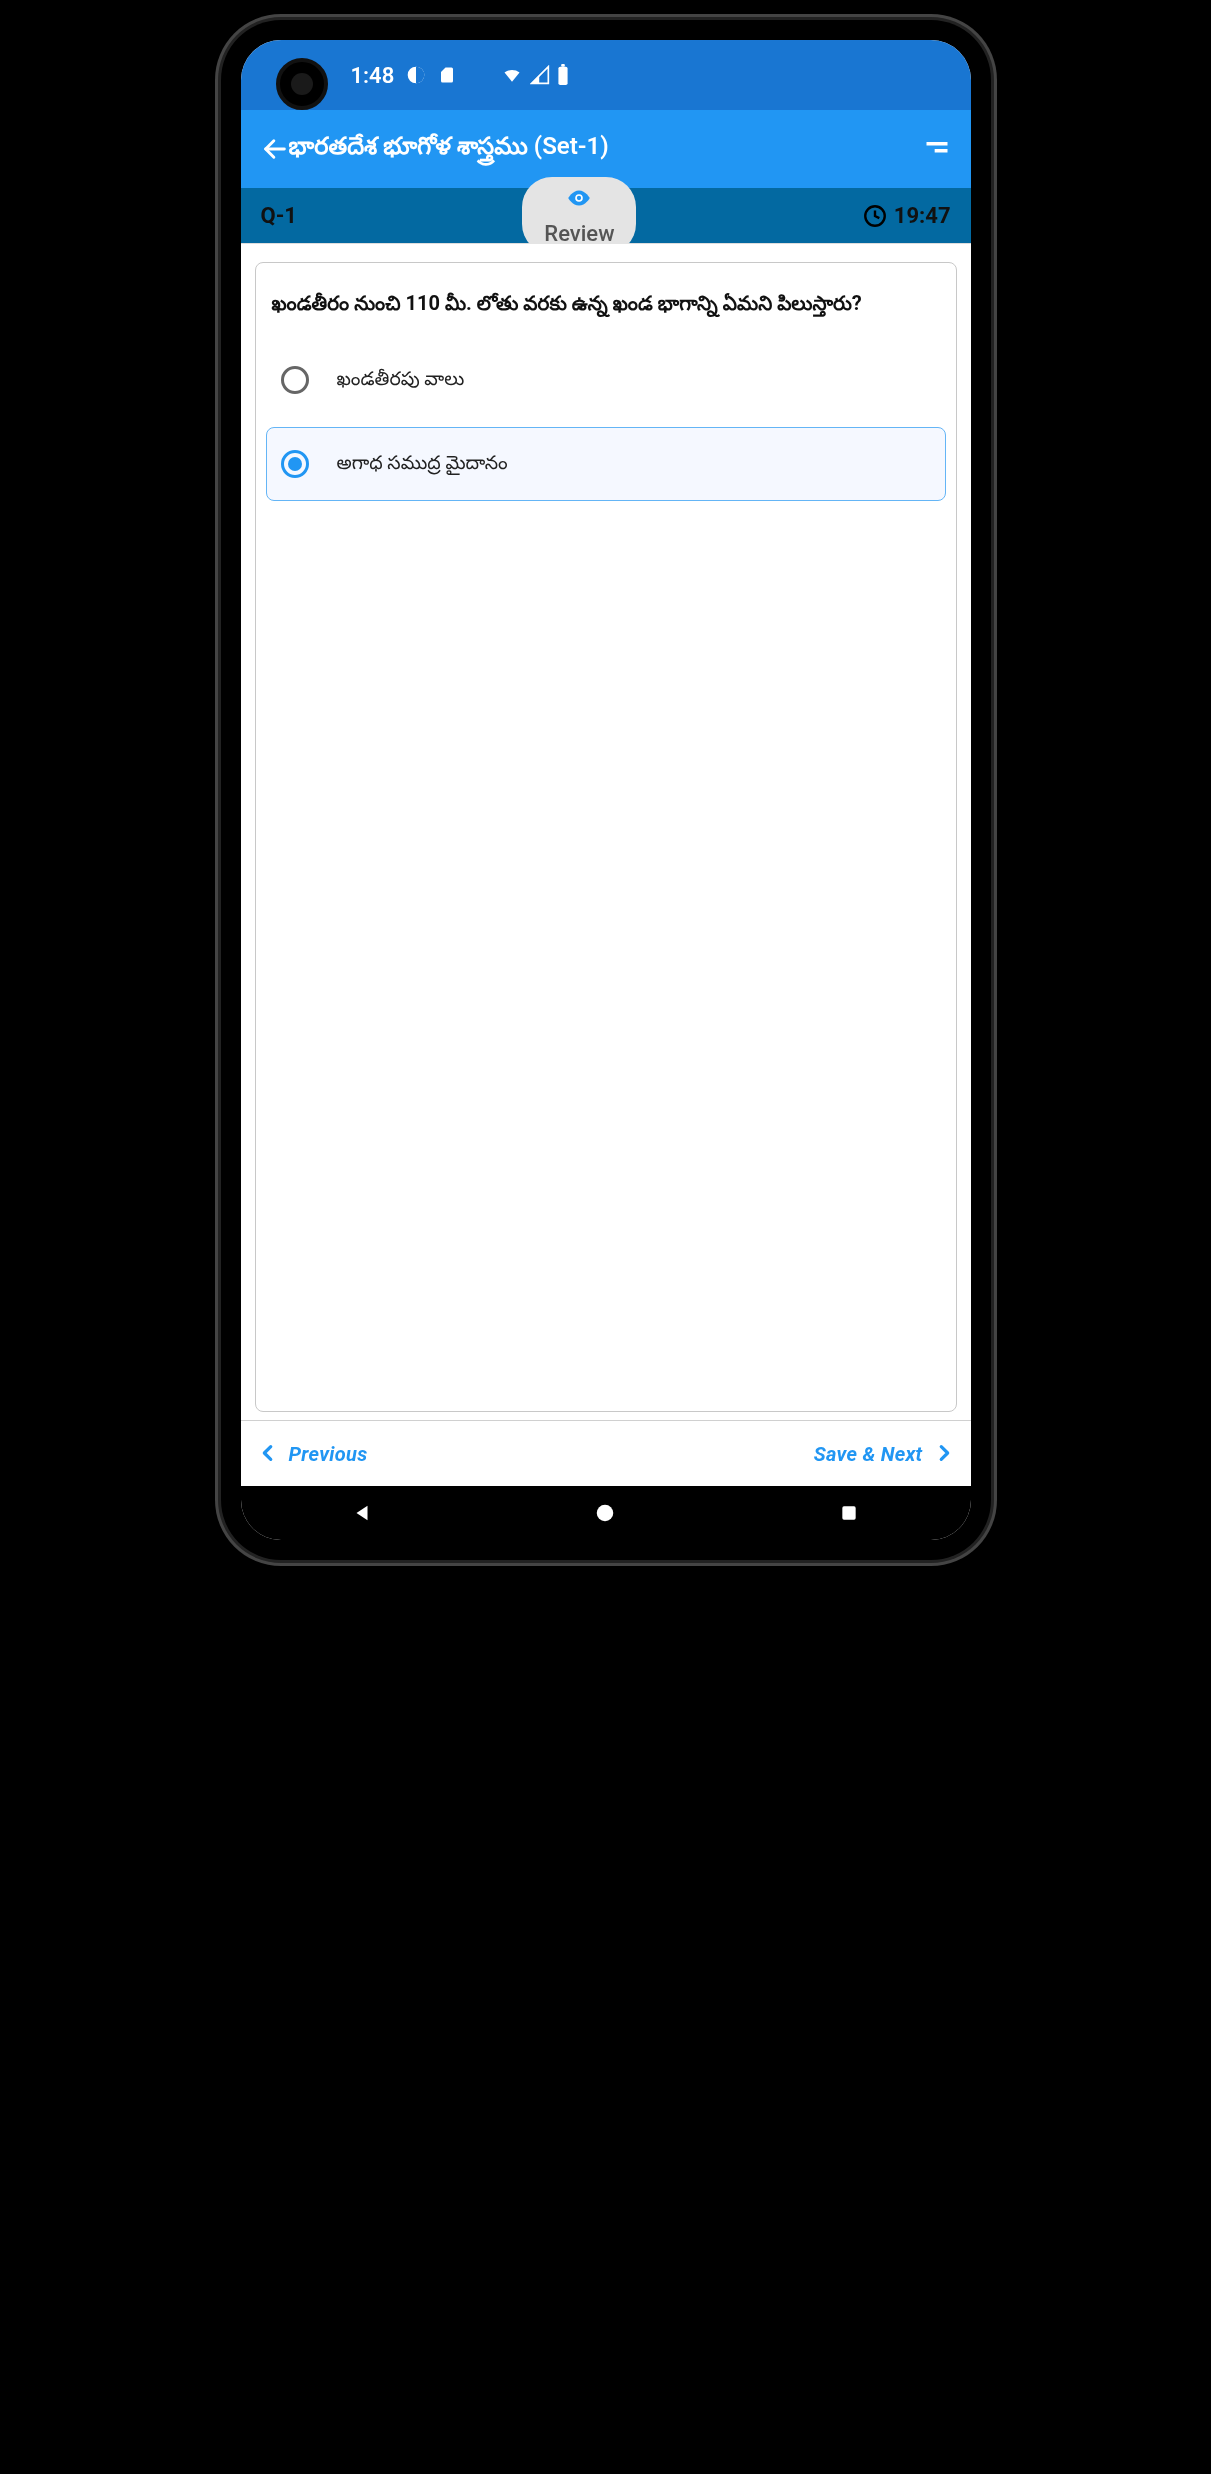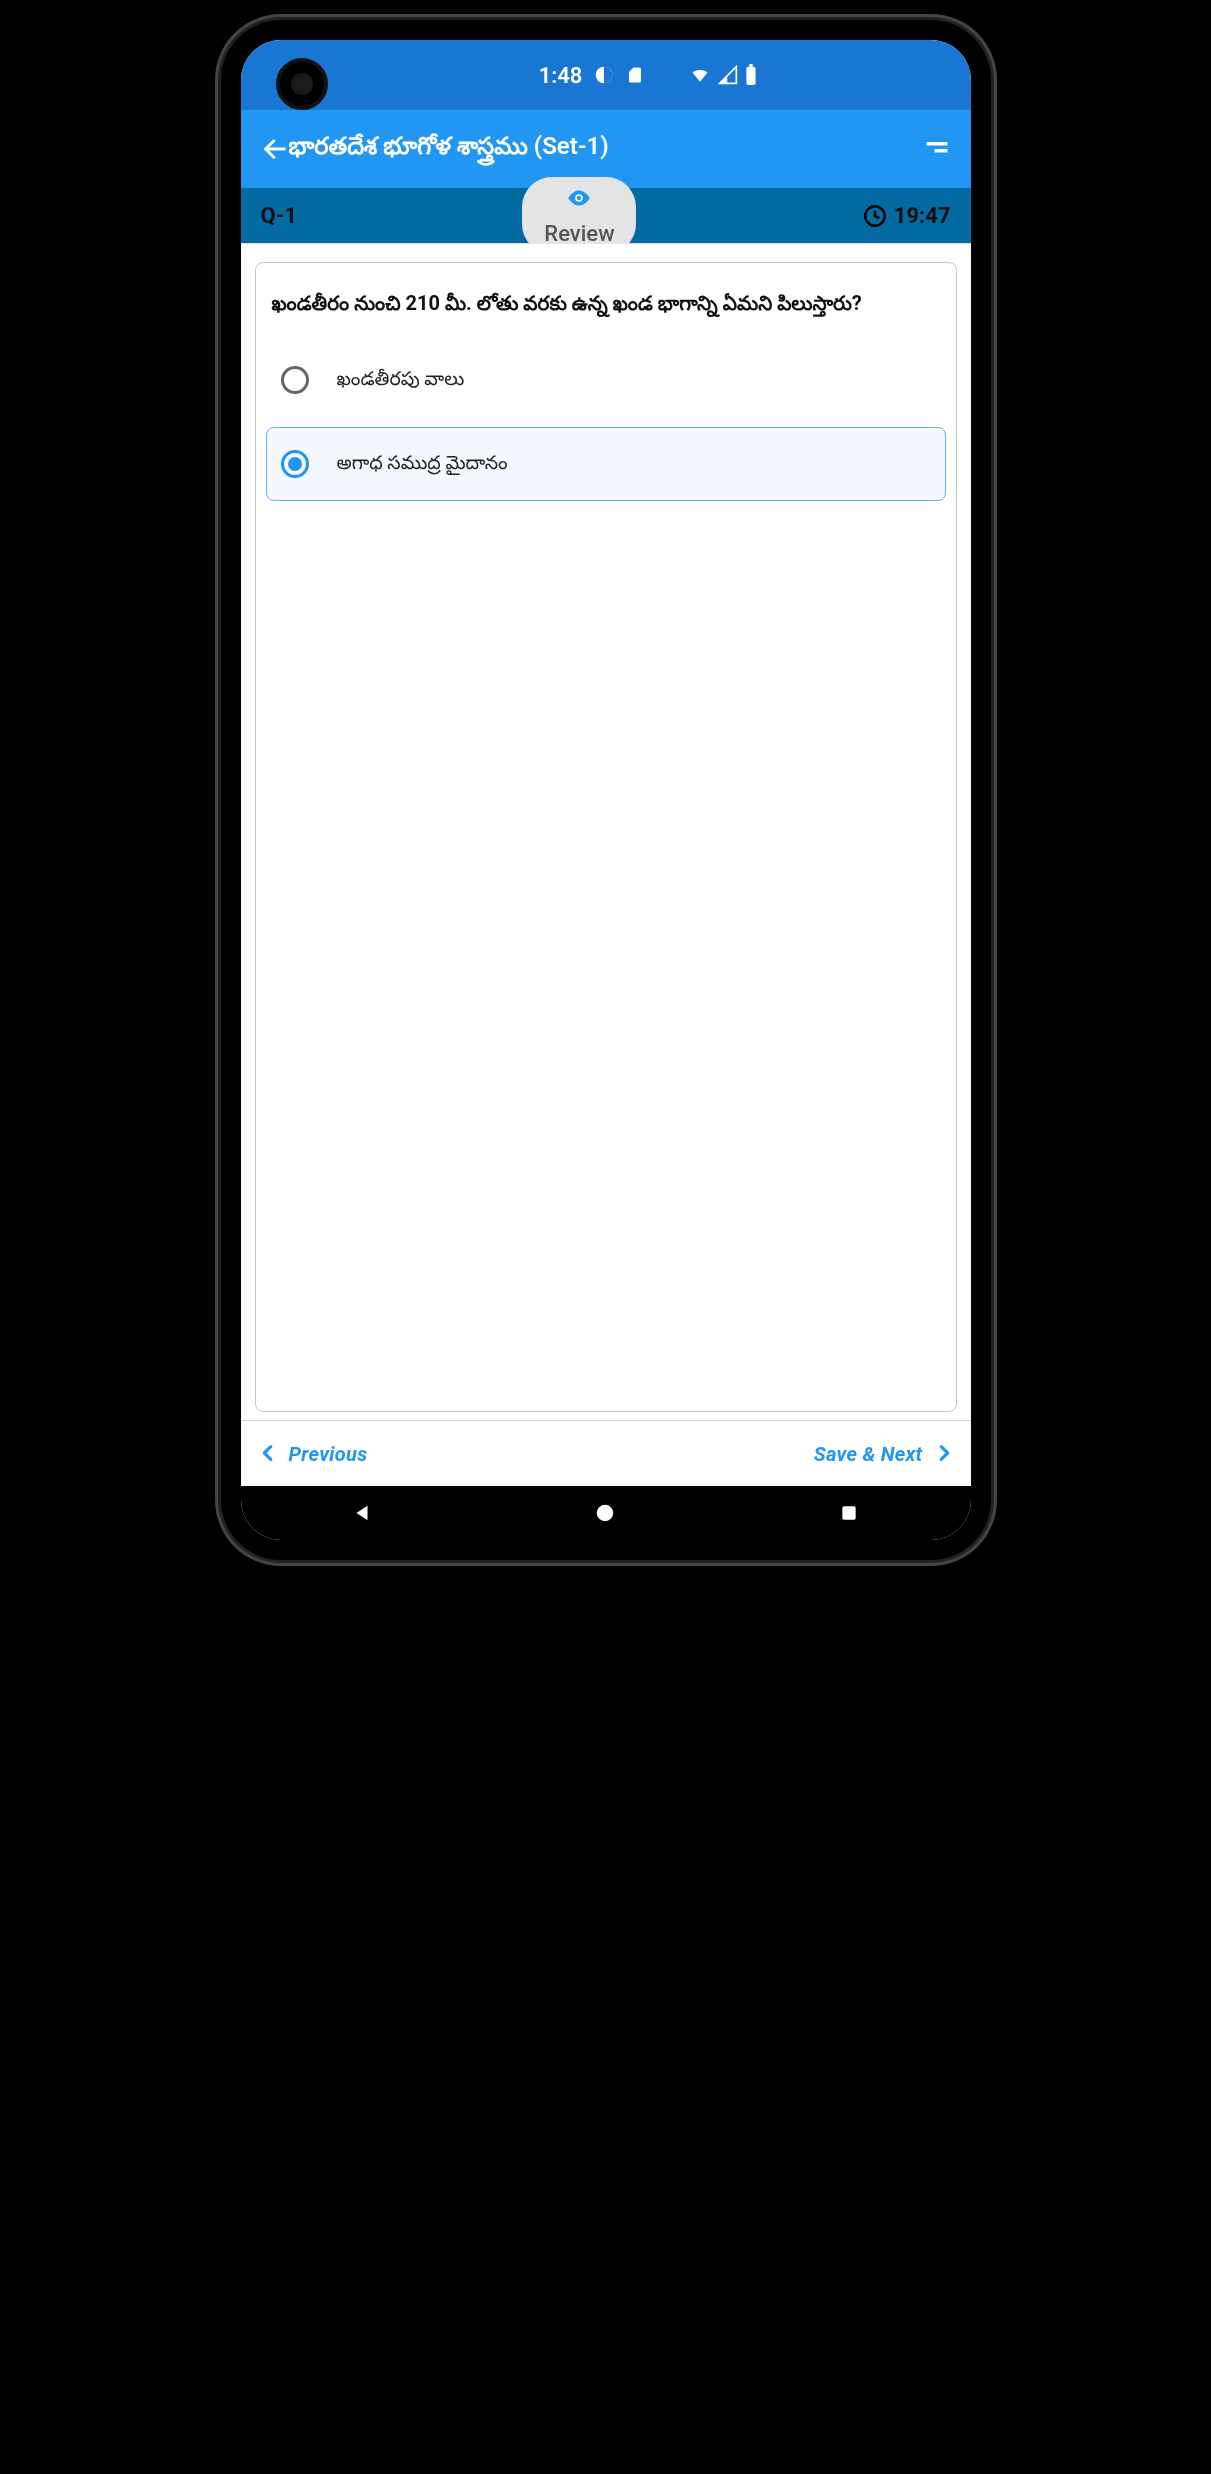--- a/index.html
+++ b/index.html
@@ -50,21 +50,21 @@
     width: 22px; height: 22px;
     background: #1a1a1a;
     border-radius: 50%;
   }
   
   .status-bar {
     background: #1976d2;
     height: 70px;
     display: flex;
     align-items: center;
-    justify-content: center;
+    justify-content: flex-start;
     padding: 0 24px 0 110px;
     color: #fff;
     font-size: 20px;
     font-weight: 500;
     gap: 44px;
   }
   .status-left { display: flex; align-items: center; gap: 12px; }
   .status-right { display: flex; align-items: center; gap: 6px; }
   .status-time { font-weight: 600; font-size: 22px; }
   
@@ -269,21 +269,21 @@
               <circle cx="12" cy="12" r="9"></circle>
               <polyline points="12 7 12 12 16 14"></polyline>
             </svg>
         </span>
         <span class="timer-text">19:47</span>
       </div>
     </div>
 
     <div class="content-area">
       <div class="question-card">
-        <div class="question-text">ఖండతీరం నుంచి 210 మీ. లోతు వరకు ఉన్న ఖండ భాగాన్ని ఏమని పిలుస్తారు?</div>
+        <div class="question-text">ఖండతీరం నుంచి 110 మీ. లోతు వరకు ఉన్న ఖండ భాగాన్ని ఏమని పిలుస్తారు?</div>
 
         <div class="option">
           <span class="radio"></span>
           <span class="option-text">ఖండతీరపు వాలు</span>
         </div>
         <div class="option selected">
           <span class="radio"></span>
           <span class="option-text">అగాధ సముద్ర మైదానం</span>
         </div>
       </div>

